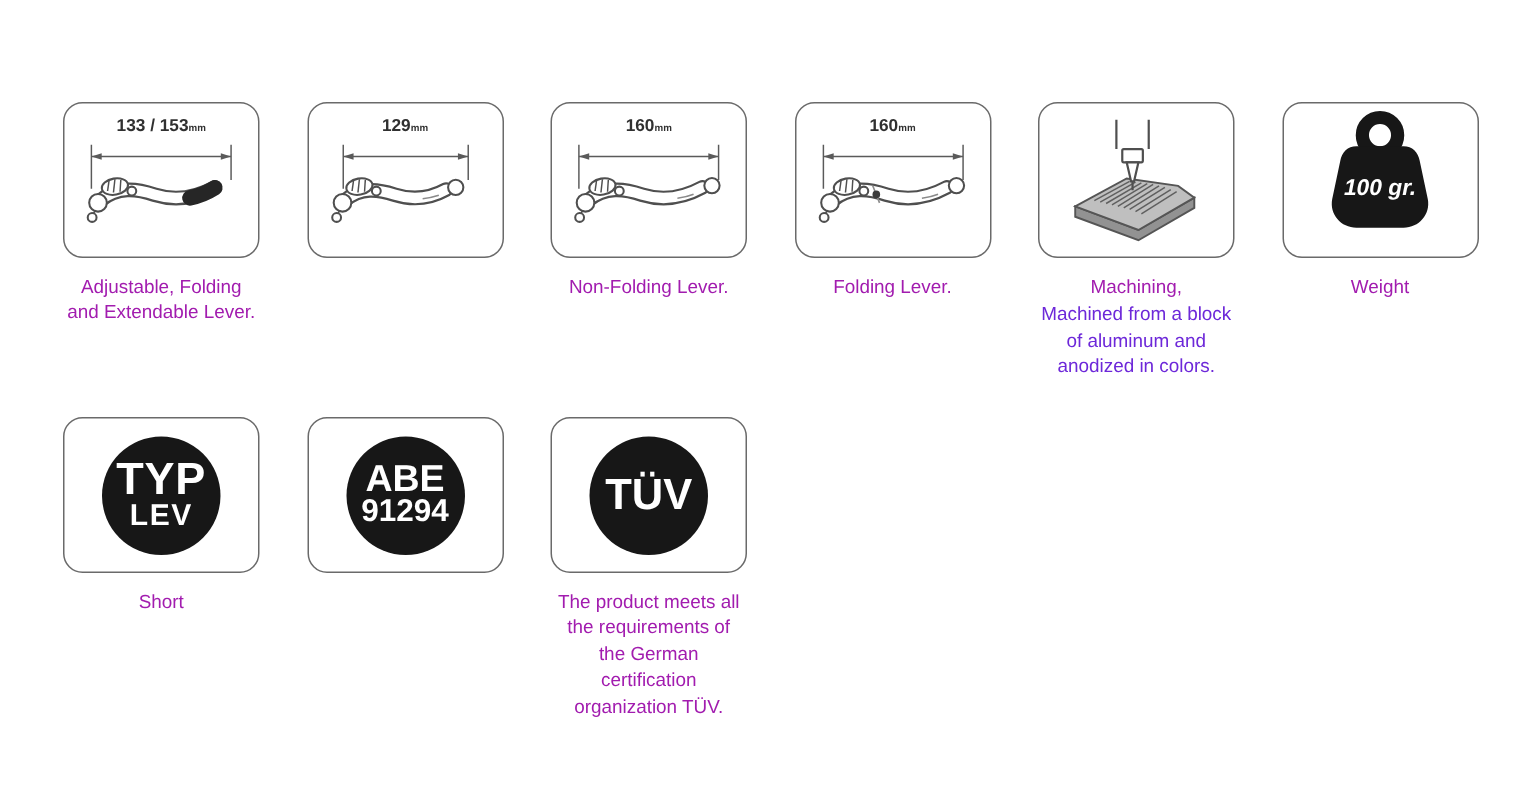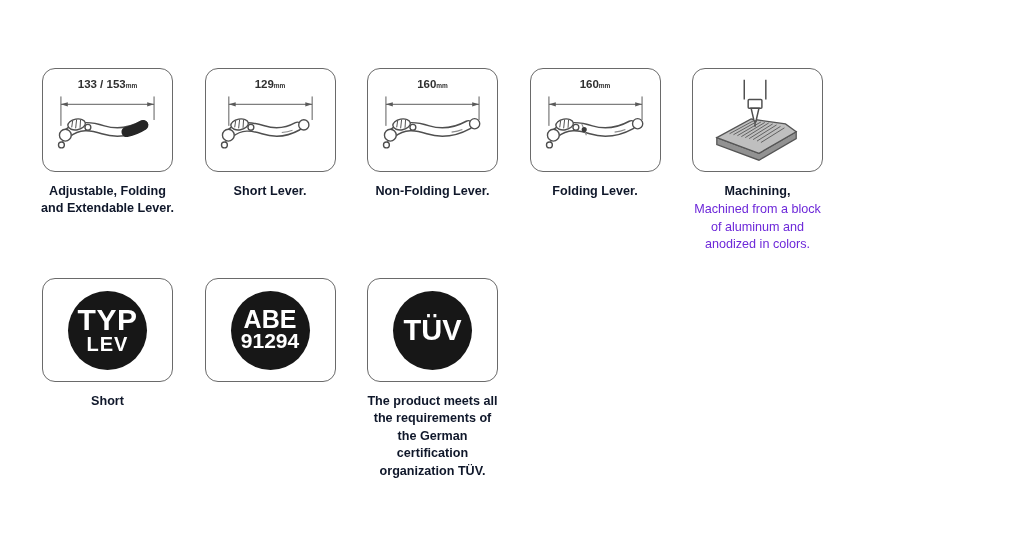--- a/index.html
+++ b/index.html
@@ -20,21 +20,21 @@
     background:#fff; position:relative; overflow:hidden;
   }
   .icon-svg { position:absolute; left:1px; top:1px; width:126px; height:99px; }
   .dim-label {
     position:absolute; top:9px; left:0; right:0; z-index:2;
     text-align:center; font-size:11.5px; font-weight:bold; color:#303030;
   }
   .dim-unit { font-size:6.5px; font-weight:bold; color:#303030; }
   .label {
     margin-top:11px; width:150px;
-    font-size:12.6px; font-weight:bold; color:#0f172a;
+    font-size:12.6px; font-weight:normal; color:#a21caf;
     line-height:1.38; text-align:center; white-space:pre-line;
   }
   .desc {
     margin-top:1px; width:152px;
     font-size:12.6px; font-weight:normal; color:#6d28d9;
     line-height:1.38; text-align:center; white-space:pre-line;
   }
   
   .dim line { stroke:#5a5a5a; stroke-width:1; }
   .dim polygon { fill:#5a5a5a; }
@@ -122,21 +122,20 @@
         <ellipse class="part" cx="33" cy="55.5" rx="9" ry="5.5" transform="rotate(-10 33 55.5)"></ellipse>
         <line class="knurl" x1="29" y1="51.5" x2="28" y2="58.5"></line>
         <line class="knurl" x1="33" y1="50.5" x2="32" y2="59.5"></line>
         <line class="knurl" x1="37" y1="51" x2="36.5" y2="59"></line>
         <circle class="part" cx="44.5" cy="58.5" r="3"></circle>
         <circle class="part" cx="21.5" cy="66.5" r="6"></circle>
         <line class="knurl" x1="20" y1="71.5" x2="18.3" y2="73.8"></line>
         <circle class="part" cx="17.5" cy="76.5" r="3"></circle>
       </svg>
     </div>
-    <div class="label">Short Lever.</div>
   </div>
 
   <div class="cell">
     <div class="card">
       <div class="dim-label"><span>160</span><span class="dim-unit">mm</span></div>
       <svg class="icon-svg" viewBox="0 0 128 101">
         <g class="dim">
           <line x1="17" y1="27" x2="17" y2="57"></line>
             <line x1="112" y1="27" x2="112" y2="51"></line>
           <line x1="17" y1="35" x2="112" y2="35"></line>
@@ -210,20 +209,30 @@
         <path class="mill-part" d="M58,39 L66,39 L63,52 L61,52 Z"></path>
         <line class="mill-line" x1="62" y1="52" x2="62" y2="58"></line>
       </svg>
     </div>
     <div class="label">Machining,</div>
     <div class="desc">Machined from a block
 of aluminum and
 anodized in colors.</div>
   </div>
 
+  <div class="cell">
+    <div class="card">
+      <svg class="icon-svg" viewBox="0 0 128 101">
+        <circle class="ring" cx="64" cy="20.5" r="12"></circle>
+        <path class="kbody" d="M48,28 L80,28 C86,28 90,32 91,38 L96.5,64 C98.5,74.5 90.5,83.5 80,83.5 L48,83.5 C37.5,83.5 29.5,74.5 31.5,64 L37,38 C38,32 42,28 48,28 Z"></path>
+        <text class="ktext" x="64" y="61" text-anchor="middle">100 gr.</text>
+      </svg>
+    </div>
+    <div class="label">Weight</div>
+  </div>
 
 </div>
 
 <div class="row row-2">
 
   <div class="cell">
     <div class="card badge-card">
       <div class="badge badge-typ">
         <div class="l1">TYP</div>
         <div class="l2">LEV</div>

